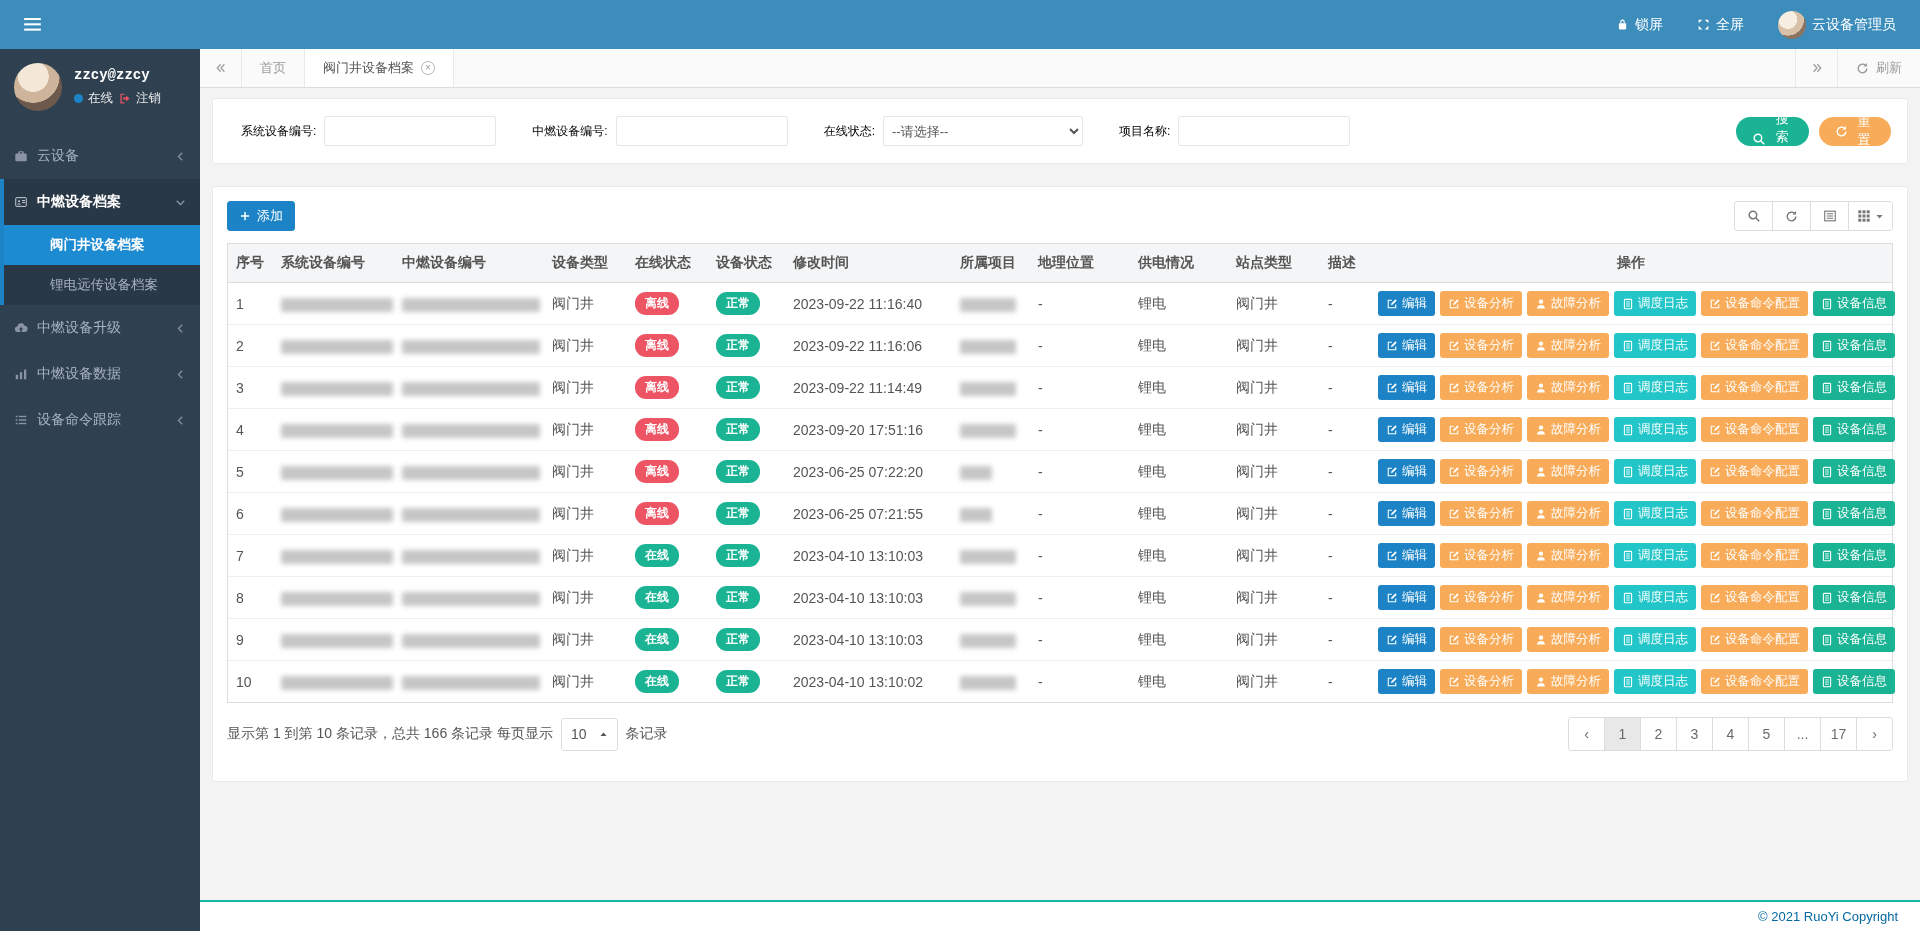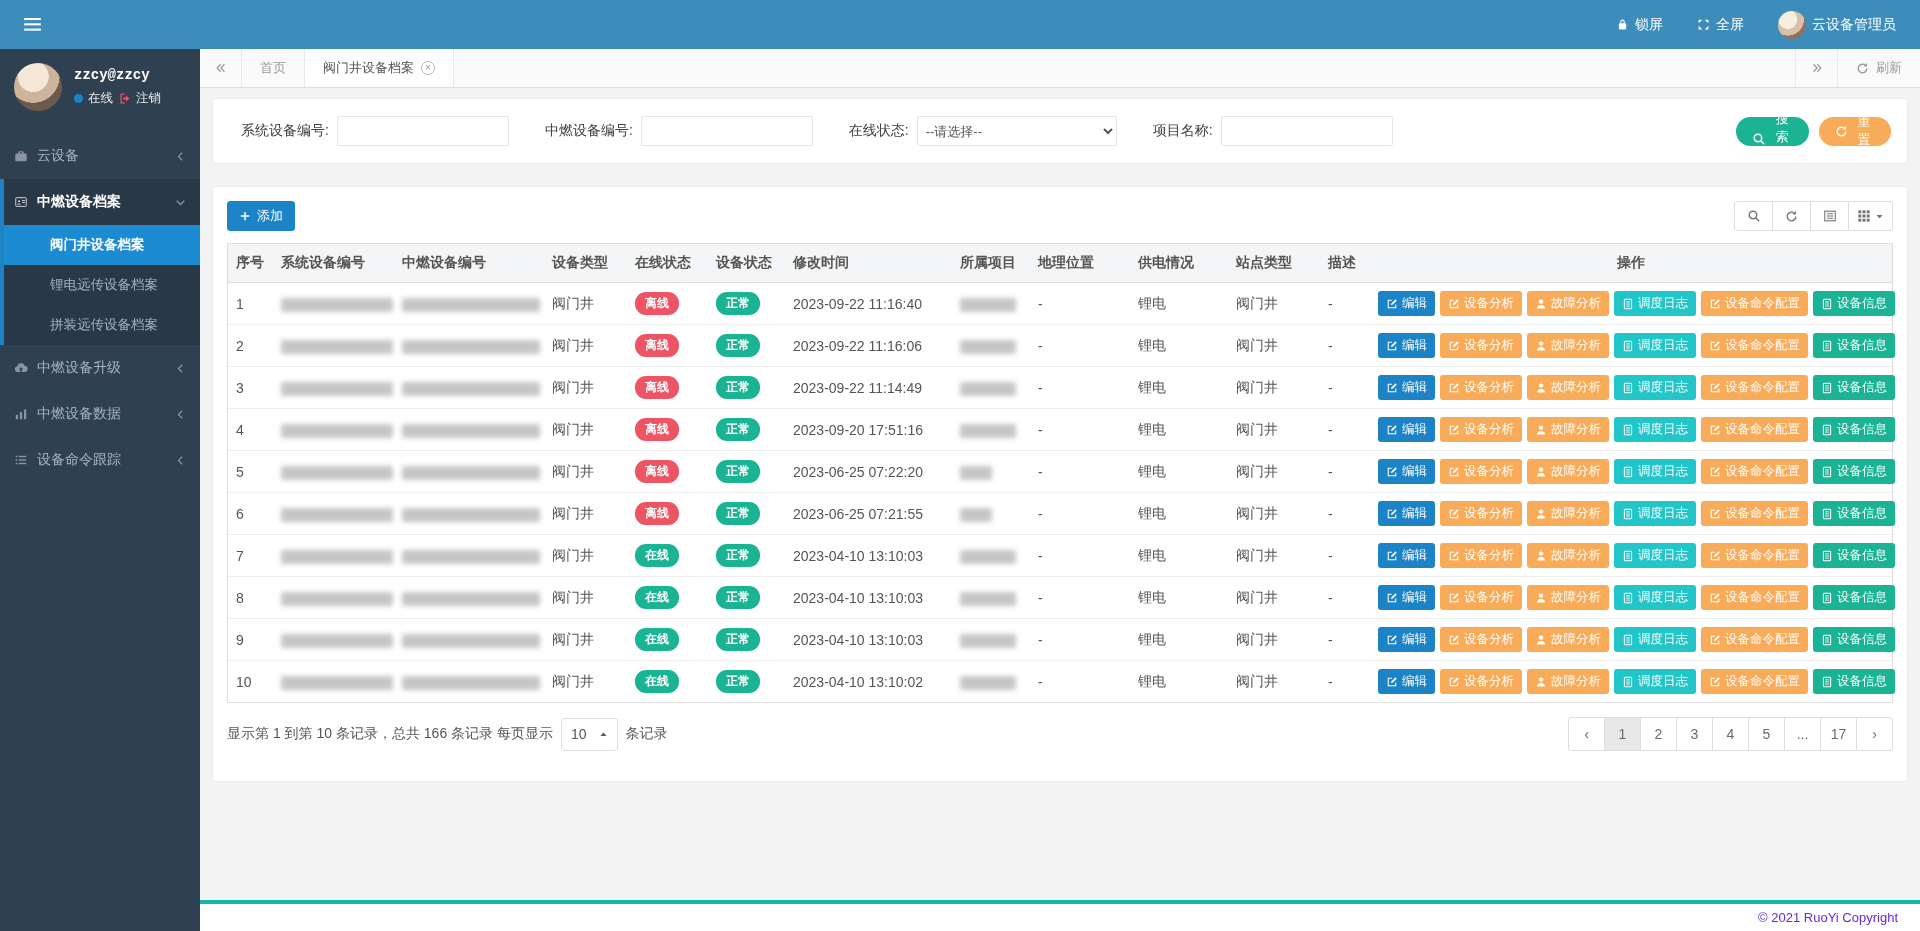--- a/index.html
+++ b/index.html
@@ -55,21 +55,21 @@
   .refresh-ctrl { padding:0 18px; display:flex; gap:7px; color:#999; align-items:center;
     border-left:1px solid #e7eaec; font-size:13px; cursor:pointer; }
 
   
   .page { flex:1; padding:10px 12px 0; overflow:hidden; }
   .panel { background:#fff; border:1px solid #e7eaec; border-radius:3px; }
 
   .search-panel { height:66px; margin-bottom:22px; display:flex; align-items:center; padding:0 16px 0 28px; }
   .sform { display:flex; align-items:center; width:100%; }
   .fgroup { display:flex; align-items:center; margin-right:36px; }
-  .fgroup label { font-size:14px; color:#404040; margin-right:8px; white-space:nowrap; }
+  .fgroup label { font-size:12px; color:#000000; margin-right:8px; white-space:nowrap; }
   .fgroup input { width:172px; height:30px; border:1px solid #e5e6e7; border-radius:2px;
     padding:0 8px; font-size:13px; color:#555; outline:none; }
   .fgroup select { width:200px; height:30px; border:1px solid #e5e6e7; border-radius:2px;
     font-size:13px; color:#555; background:#fff; padding:0 4px; }
   .btn-pill { border:none; display:inline-flex; align-items:center; gap:5px; color:#fff;
     font-size:13px; padding:0 16px; height:29px; border-radius:15px; cursor:pointer; }
   .btn-search { background:#1ab394;align-items:flex-end; }
   .btn-reset { background:#f8ac59; margin-left:10px; }
 
   .main-panel { height:596px; padding:14px; display:flex; flex-direction:column; }
@@ -109,22 +109,22 @@
   .pgsize { display:inline-flex; align-items:center; gap:12px; border:1px solid #ddd;
     border-radius:3px; padding:0 9px; height:33px; margin:0 8px; color:#555; cursor:pointer; }
   .pager { display:flex; }
   .pg { min-width:37px; height:34px; border:1px solid #ddd; background:#fff; color:#676a6c;
     display:flex; align-items:center; justify-content:center; margin-left:-1px;
     font-size:14px; cursor:pointer; padding:0 6px; }
   .pg:first-child { border-radius:3px 0 0 3px; }
   .pg:last-child { border-radius:0 3px 3px 0; }
   .pg.active { background:#e8e8e8; }
 
-  .footer { height:31px; background:#fff; border-top:4px solid #14b8a6; display:flex;
-    align-items:center; justify-content:flex-end; padding:0 22px; color:#6d28d9;
+  .footer { height:31px; background:#fff; border-top:2px solid #14b8a6; display:flex;
+    align-items:center; justify-content:flex-end; padding:0 22px; color:#0369a1;
     font-size:13px; flex-shrink:0; }
   .ic { display:inline-flex; align-items:center; }
 </style>
 </head>
 <body>
 
 <div class="app">
   <header class="topbar">
     <div class="nav-rest">
       <span class="hamburger">
@@ -209,21 +209,20 @@
               </span>
               <span>中燃设备档案</span>
               <span class="chev">
                 <svg viewBox="0 0 16 16" width="11" height="11">
                   <path fill="none" stroke="currentColor" stroke-width="1.8" d="M2.5 5.5L8 11l5.5-5.5"></path>
                 </svg>
               </span>
             </div>
             <div class="submenu-item active">阀门井设备档案</div>
             <div class="submenu-item">锂电远传设备档案</div>
-            <div class="submenu-item">拼装远传设备档案</div>
           </div>
           <div class="menu-group">
             <div class="menu-item">
               <span class="ic">
                 <svg viewBox="0 0 16 16" width="14" height="14">
                   <path fill="currentColor" d="M4.3 12.5a3.1 3.1 0 0 1-.4-6.2 4.2 4.2 0 0 1 8.2-.9 2.7 2.7 0 0 1-.3 7.1z"></path>
                   <path fill="#2f4050" d="M8 6.8l2.6 3H8.9v2.7H7.1V9.8H5.4z"></path>
                 </svg>
               </span>
               <span>中燃设备升级</span>

